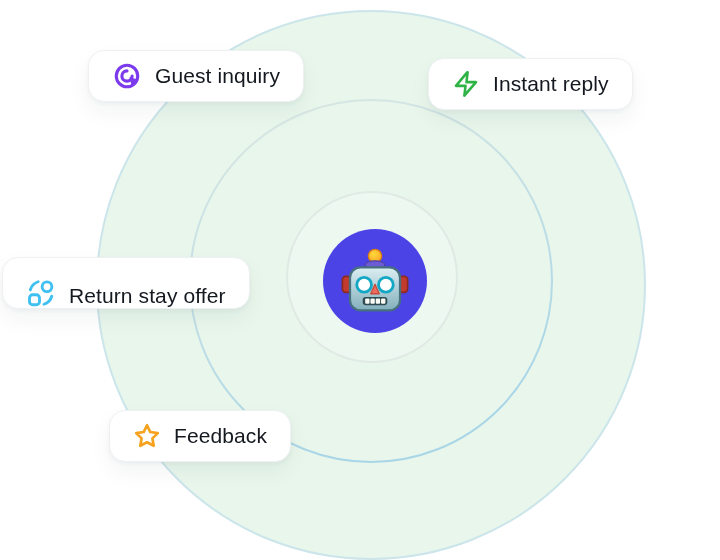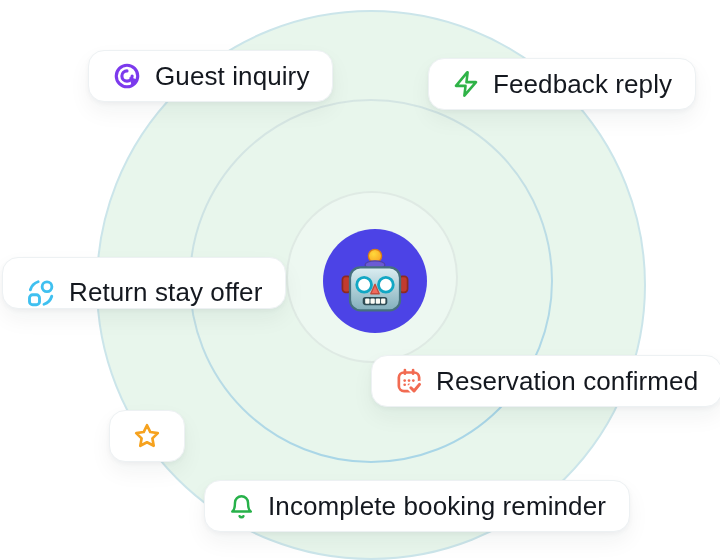--- a/index.html
+++ b/index.html
@@ -21,21 +21,21 @@
     position:absolute;
     display:inline-flex;align-items:center;gap:13px;
     height:52px;padding:0 23px;box-sizing:border-box;
     background:#ffffff;
     border:1px solid #EDF1F3;
     border-radius:16px;
     box-shadow:0 10px 22px rgba(20,30,40,.05),0 2px 5px rgba(20,30,40,.04);
     white-space:nowrap;
   }
   .chip-label{
-    font-size:26px;font-weight:500;color:#14181F;letter-spacing:.1px;
+    font-size:21px;font-weight:500;color:#14181F;letter-spacing:.1px;
   }
   .chip-icon{display:inline-flex;align-items:center;justify-content:center;}
   .chip-guest{left:88px;top:50px;}
   .chip-instant{left:428px;top:58px;}
   .chip-room{left:452px;top:192px;}
   .chip-return{left:2px;top:257px;align-items:flex-end;}
   .chip-reservation{left:371px;top:355px;}
   .chip-feedback{left:109px;top:410px;}
   .chip-reminder{left:204px;top:480px;}
 </style>
@@ -94,64 +94,40 @@
     </span>
     <span class="chip-label">Guest inquiry</span>
   </div>
 
   <div class="chip chip-instant">
     <span class="chip-icon" style="color: rgb(47, 179, 71);">
       <svg width="28" height="28" viewBox="0 0 24 24">
         <path d="M13 2 L3.4 13.6 h8.2 l-1 8.4 L20.6 10.4 h-8.2 l1 -8.4 Z" fill="none" stroke="currentColor" stroke-width="2.2" stroke-linejoin="round"></path>
       </svg>
     </span>
-    <span class="chip-label">Feedback reply</span>
+    <span class="chip-label">Instant reply</span>
   </div>
 
 
   <div class="chip chip-return">
     <span class="chip-icon" style="color: rgb(63, 192, 240);">
       <svg width="30" height="30" viewBox="0 0 24 24">
         <rect x="2.8" y="13.4" width="8" height="8" rx="2.5" fill="none" stroke="currentColor" stroke-width="2.3"></rect>
         <circle cx="16.8" cy="7" r="3.9" fill="none" stroke="currentColor" stroke-width="2.3"></circle>
         <path d="M3.5 9.4 A 9.6 9.6 0 0 1 9.7 3" fill="none" stroke="currentColor" stroke-width="2.3" stroke-linecap="round"></path>
         <path d="M20.6 14.6 A 9.6 9.6 0 0 1 14.4 21" fill="none" stroke="currentColor" stroke-width="2.3" stroke-linecap="round"></path>
       </svg>
     </span>
     <span class="chip-label">Return stay offer</span>
   </div>
 
-  <div class="chip chip-reservation">
-    <span class="chip-icon" style="color: rgb(242, 107, 82);">
-      <svg width="28" height="28" viewBox="0 0 24 24">
-        <rect x="3.3" y="4.7" width="17.4" height="15.9" rx="4.4" fill="none" stroke="currentColor" stroke-width="2.3"></rect>
-        <path d="M8.5 2.6 v3.2 M15.5 2.6 v3.2" stroke="currentColor" stroke-width="2.3" stroke-linecap="round"></path>
-        <circle cx="8.3" cy="11.6" r="1.15" fill="currentColor"></circle>
-        <circle cx="12" cy="11.6" r="1.15" fill="currentColor"></circle>
-        <circle cx="15.7" cy="11.6" r="1.15" fill="currentColor"></circle>
-        <circle cx="8.3" cy="15.2" r="1.15" fill="currentColor"></circle>
-        <circle cx="12" cy="15.2" r="1.15" fill="currentColor"></circle>
-        <path d="M13.6 17.8 l2.7 2.7 4.7 -5.6" fill="none" stroke="#ffffff" stroke-width="6" stroke-linecap="round" stroke-linejoin="round"></path>
-        <path d="M13.6 17.8 l2.7 2.7 4.7 -5.6" fill="none" stroke="currentColor" stroke-width="2.6" stroke-linecap="round" stroke-linejoin="round"></path>
-      </svg>
-    </span>
-    <span class="chip-label">Reservation confirmed</span>
-  </div>
 
   <div class="chip chip-feedback">
     <span class="chip-icon" style="color: rgb(246, 162, 30);">
       <svg width="28" height="28" viewBox="0 0 24 24">
         <path d="M12 2.8 l2.85 5.8 6.4 .93 -4.62 4.5 1.1 6.37 -5.73 -3.0 -5.73 3.0 1.1 -6.37 -4.62 -4.5 6.4 -.93 Z" fill="none" stroke="currentColor" stroke-width="2.3" stroke-linejoin="round"></path>
       </svg>
     </span>
+    <span class="chip-label">Feedback</span>
   </div>
 
-  <div class="chip chip-reminder">
-    <span class="chip-icon" style="color: rgb(39, 177, 74);">
-      <svg width="27" height="27" viewBox="0 0 24 24">
-        <path d="M6.2 8.6 a5.8 5.8 0 0 1 11.6 0 c0 6.2 2.4 7.9 2.4 7.9 H3.8 s2.4 -1.7 2.4 -7.9" fill="none" stroke="currentColor" stroke-width="2.2" stroke-linecap="round" stroke-linejoin="round"></path>
-        <path d="M10.3 20.6 a1.9 1.9 0 0 0 3.4 0" fill="none" stroke="currentColor" stroke-width="2.2" stroke-linecap="round"></path>
-      </svg>
-    </span>
-    <span class="chip-label">Incomplete booking reminder</span>
-  </div>
 
 </div>
 
 </body></html>

